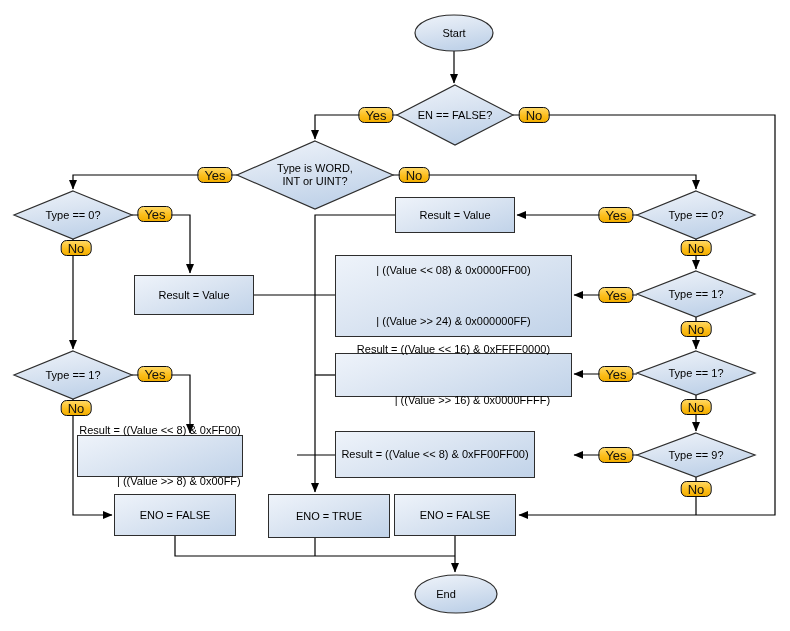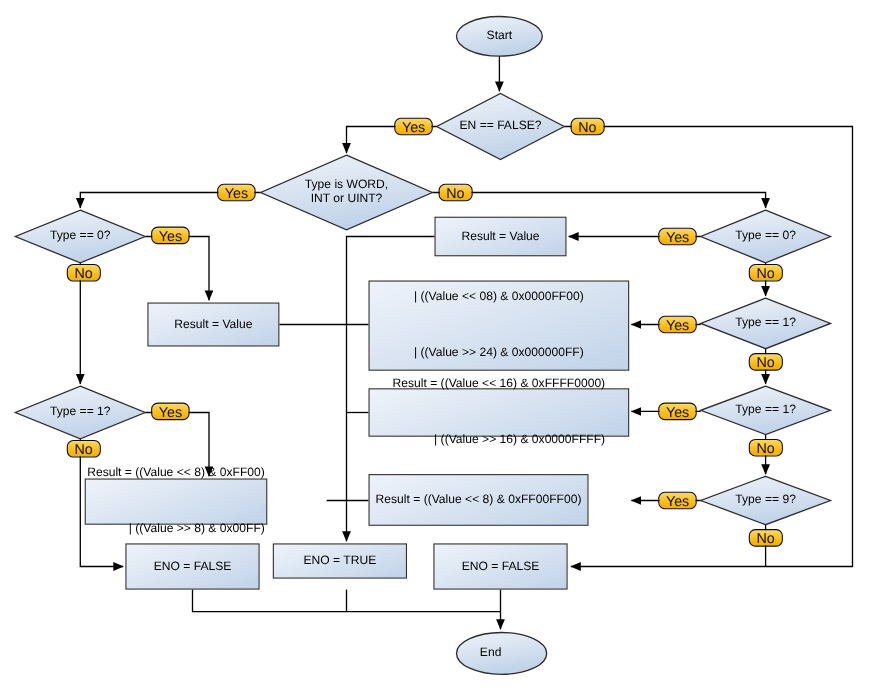--- a/index.html
+++ b/index.html
@@ -117,21 +117,21 @@
   </div>
   <div class="box" style="left:77px;top:435px;width:166px;height:42px">
     <div class="formula">
       <div>Result = ((Value &lt;&lt; 8) &amp; 0xFF00)</div>
       <div>| ((Value &gt;&gt; 8) &amp; 0x00FF)</div>
     </div>
   </div>
   <div class="box" style="left:114px;top:494px;width:122px;height:42px">
     <span>ENO = FALSE</span>
   </div>
-  <div class="box" style="left:248px;top:494px;width:122px;height:32px">
+  <div class="box" style="left:268px;top:494px;width:122px;height:44px">
     <span>ENO = TRUE</span>
   </div>
   <div class="box" style="left:394px;top:494px;width:122px;height:42px">
     <span>ENO = FALSE</span>
   </div>
 
   <div class="badge" style="left:376px;top:115px">Yes</div>
   <div class="badge" style="left:534px;top:115px">No</div>
   <div class="badge" style="left:215px;top:175px">Yes</div>
   <div class="badge" style="left:414px;top:175px">No</div>

